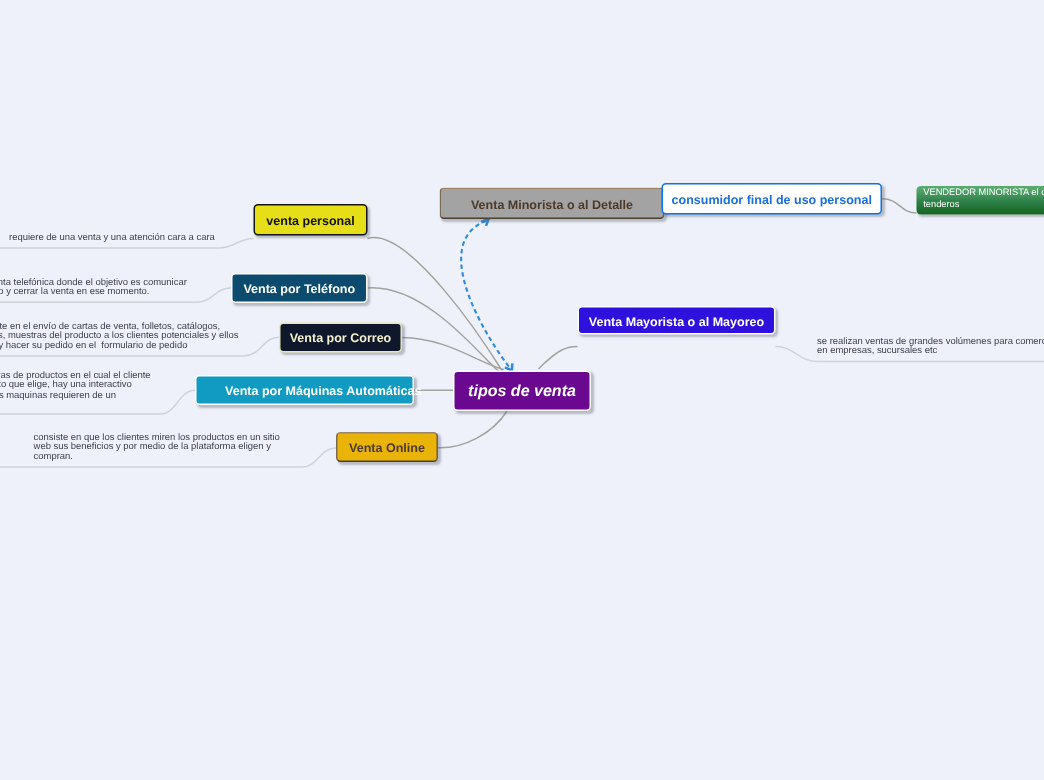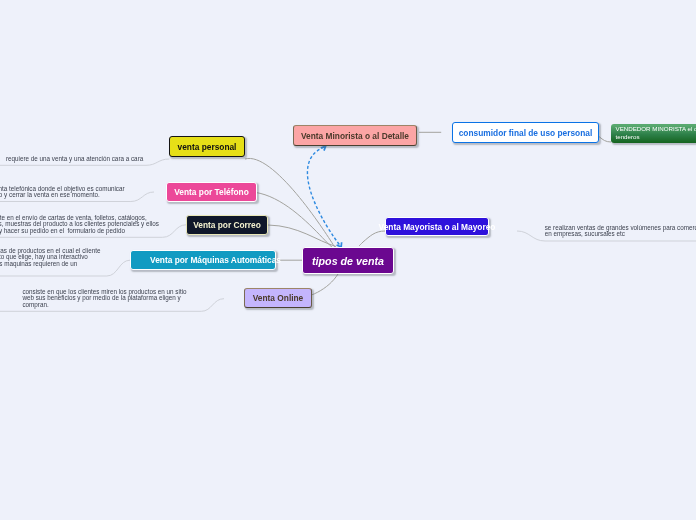--- a/index.html
+++ b/index.html
@@ -36,35 +36,35 @@
       </g>
     <g id="arrow-layer">
         <path d="M324.2,147.1 C284.3,162.7 326.3,228.3 340.5,246" fill="none" stroke="#2e8ae0" stroke-width="1.4" stroke-dasharray="3,2.2"></path>
         <path d="M320.8,148.0 L325.8,145.9 L324.0,150.6" fill="none" stroke="#2e8ae0" stroke-width="1.7" stroke-linecap="butt" stroke-linejoin="miter"></path>
         <path d="M336.6,244.9 L341.2,247.0 L341.6,242.3" fill="none" stroke="#2e8ae0" stroke-width="1.7" stroke-linecap="butt" stroke-linejoin="miter"></path>
       </g>
   </svg>
 <div class="node" style="left: 302px; top: 247px; width: 92px; height: 27px; background: rgb(107, 8, 144); color: rgb(255, 255, 255); font-size: 10.7px; border-style: solid; border-width: 1.5px; border-color: rgb(255, 255, 255); font-style: italic;">tipos de venta</div>
     <div class="node" style="left: 169px; top: 136px; width: 76px; height: 21px; background: rgb(230, 223, 23); color: rgb(17, 17, 17); border-style: solid; border-width: 1.5px; border-color: rgb(20, 20, 20);">venta personal</div>
     <div class="note" style="left: 6px; top: 156px;">requiere de una venta y una atención cara a cara</div>
-    <div class="node" style="left: 166px; top: 182px; width: 91px; height: 20px; background: #ec4899; color: rgb(255, 255, 255); border-style: solid; border-width: 1.5px; border-color: rgb(255, 255, 255);">Venta por Teléfono</div>
+    <div class="node" style="left: 154px; top: 182px; width: 91px; height: 20px; background: #0c4a6e; color: rgb(255, 255, 255); border-style: solid; border-width: 1.5px; border-color: rgb(255, 255, 255);">Venta por Teléfono</div>
     <div class="note" style="left: -28.8px; top: 186px;">es una venta telefónica donde el objetivo es comunicar
 el producto y cerrar la venta en ese momento.</div>
     <div class="node" style="left: 186px; top: 215px; width: 82px; height: 20px; background: #0f172a; color: rgb(242, 240, 207); border-style: solid; border-width: 1.5px; border-color: rgb(233, 231, 184);">Venta por Correo</div>
     <div class="note" style="left: -18.2px; top: 215px;">consiste en el envío de cartas de venta, folletos, catálogos,
 folletos, muestras del producto a los clientes potenciales y ellos
 llenar y hacer su pedido en el  formulario de pedido</div>
     <div class="node" style="left: 130px; top: 250px; width: 146px; height: 20px; background: rgb(17, 155, 194); color: rgb(255, 255, 255); border-style: solid; border-width: 1.5px; border-color: rgb(255, 255, 255); padding-left: 25px;">Venta por Máquinas Automáticas</div>
     <div class="note" style="left: -27px; top: 248px;">las compras de productos en el cual el cliente
 el producto que elige, hay una interactivo
 pero estas maquinas requieren de un</div>
-    <div class="node" style="left: 224px; top: 288px; width: 68px; height: 20px; background: #c4b5fd; color: rgb(75, 58, 43); border-style: solid; border-width: 1.5px; border-color: rgb(157, 133, 104) rgb(106, 92, 72) rgb(74, 64, 48) rgb(122, 106, 83); margin-left: 20px;">Venta Online</div>
+    <div class="node" style="left: 224px; top: 288px; width: 68px; height: 20px; background: #eab308; color: rgb(75, 58, 43); border-style: solid; border-width: 1.5px; border-color: rgb(157, 133, 104) rgb(106, 92, 72) rgb(74, 64, 48) rgb(122, 106, 83);">Venta Online</div>
     <div class="note" style="left: 22.4px; top: 289px;">consiste en que los clientes miren los productos en un sitio
 web sus beneficios y por medio de la plataforma eligen y
 compran.</div>
-    <div class="node" style="left: 293px; top: 125px; width: 124px; height: 21px; background: #fca5a5; color: rgb(75, 58, 43); border-style: solid; border-width: 1.5px; border-color: rgb(157, 133, 104) rgb(106, 92, 72) rgb(74, 64, 48) rgb(122, 106, 83);">Venta Minorista o al Detalle</div>
-    <div class="node" style="left: 452px; top: 122px; width: 147px; height: 21px; background: rgb(255, 255, 255); color: rgb(26, 111, 224); border-style: solid; border-width: 1.5px; border-color: rgb(10, 115, 230);">consumidor final de uso personal</div>
+    <div class="node" style="left: 293px; top: 125px; width: 150px; height: 21px; background: #a3a3a3; color: rgb(75, 58, 43); border-style: solid; border-width: 1.5px; border-color: rgb(157, 133, 104) rgb(106, 92, 72) rgb(74, 64, 48) rgb(122, 106, 83);">Venta Minorista o al Detalle</div>
+    <div class="node" style="left: 441px; top: 122px; width: 147px; height: 21px; background: rgb(255, 255, 255); color: rgb(26, 111, 224); border-style: solid; border-width: 1.5px; border-color: rgb(10, 115, 230);">consumidor final de uso personal</div>
     <div class="node" style="left: 611px; top: 123.5px; width: 110px; height: 19px; background: linear-gradient(rgb(88, 169, 110), rgb(89, 169, 111) 8%, rgb(45, 128, 73) 55%, rgb(21, 100, 31)); color: rgb(255, 255, 255); font-size: 6.2px; font-weight: normal; justify-content: flex-start; white-space: pre; padding-left: 4.5px; line-height: 7.6px; align-items: center;">VENDEDOR MINORISTA el qu
 tenderos</div>
-    <div class="node" style="left: 385px; top: 217px; width: 104px; height: 19px; background: rgb(46, 17, 220); color: rgb(255, 255, 255); border-style: solid; border-width: 1.5px; border-color: rgb(255, 255, 255);">Venta Mayorista o al Mayoreo</div>
+    <div class="node" style="left: 385px; top: 204px; width: 132px; height: 19px; background: rgb(46, 17, 220); color: rgb(255, 255, 255); border-style: solid; border-width: 1.5px; border-color: rgb(255, 255, 255);">Venta Mayorista o al Mayoreo</div>
     <div class="note" style="left: 544.7px; top: 224.5px;">se realizan ventas de grandes volúmenes para comercializar
 en empresas, sucursales etc</div>
   </div>
 
 </body></html>

